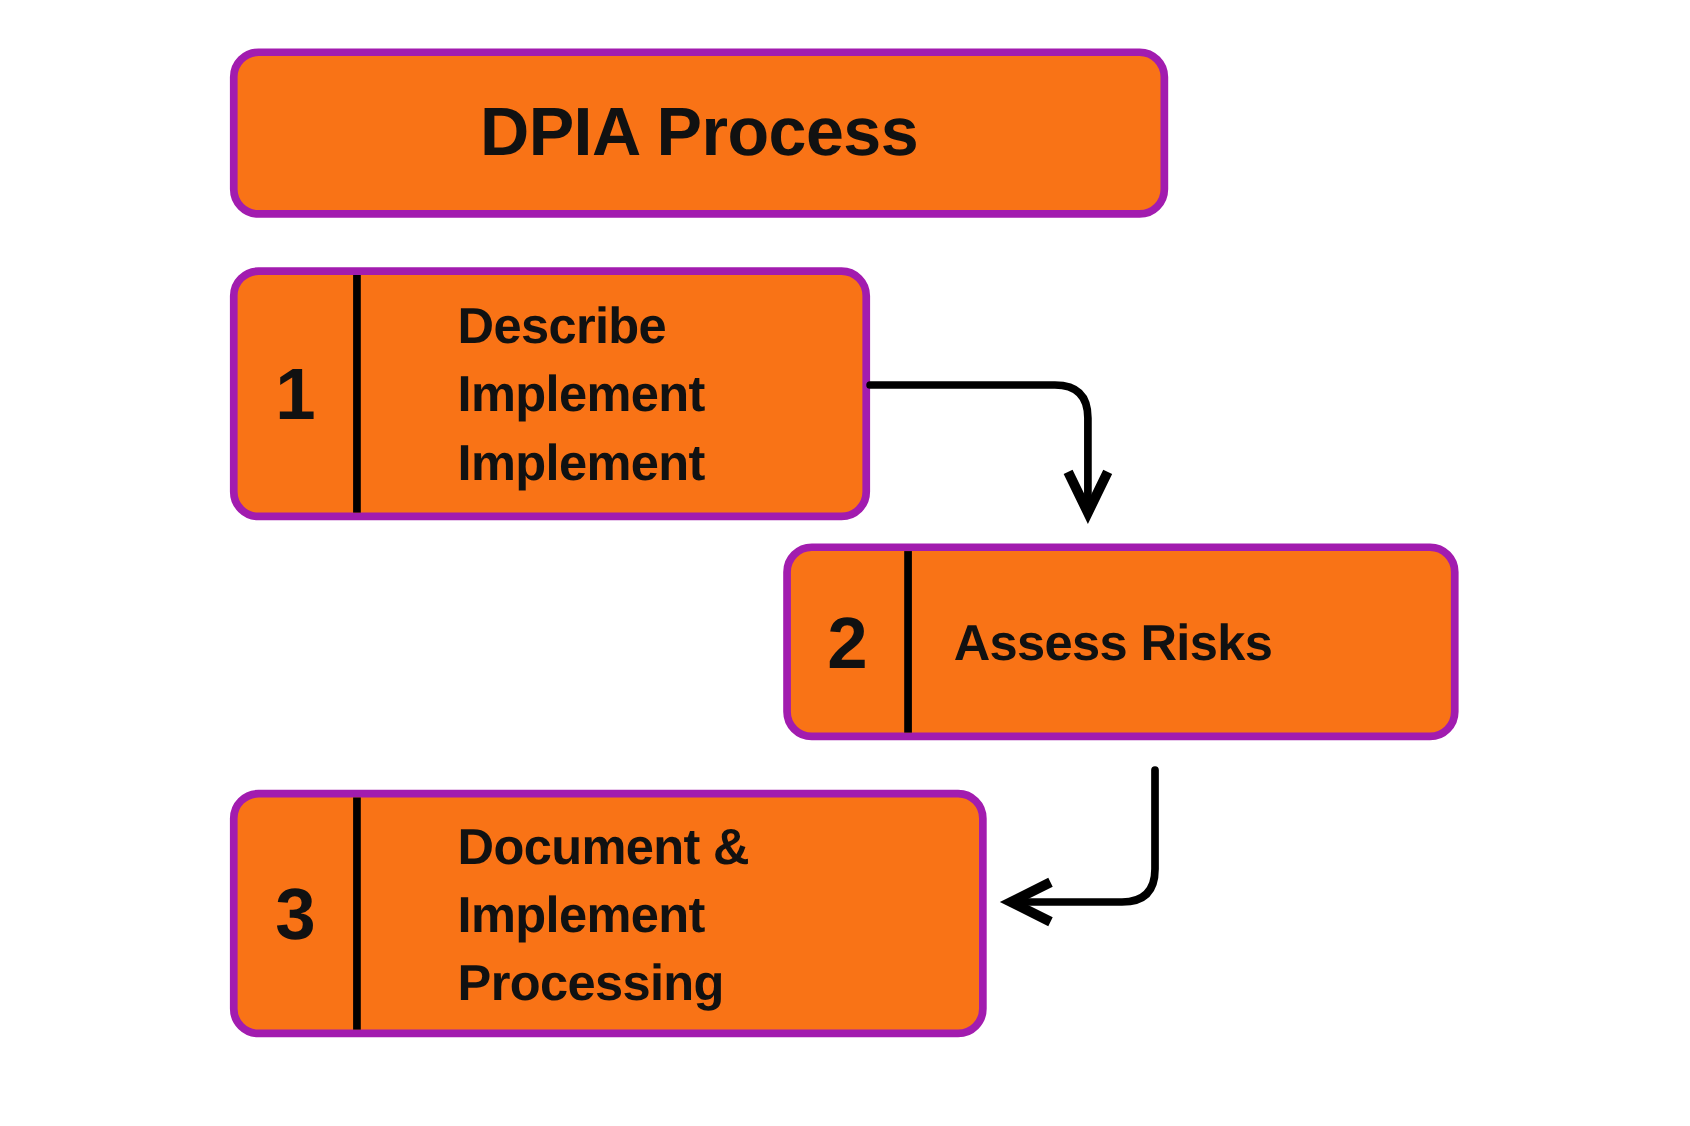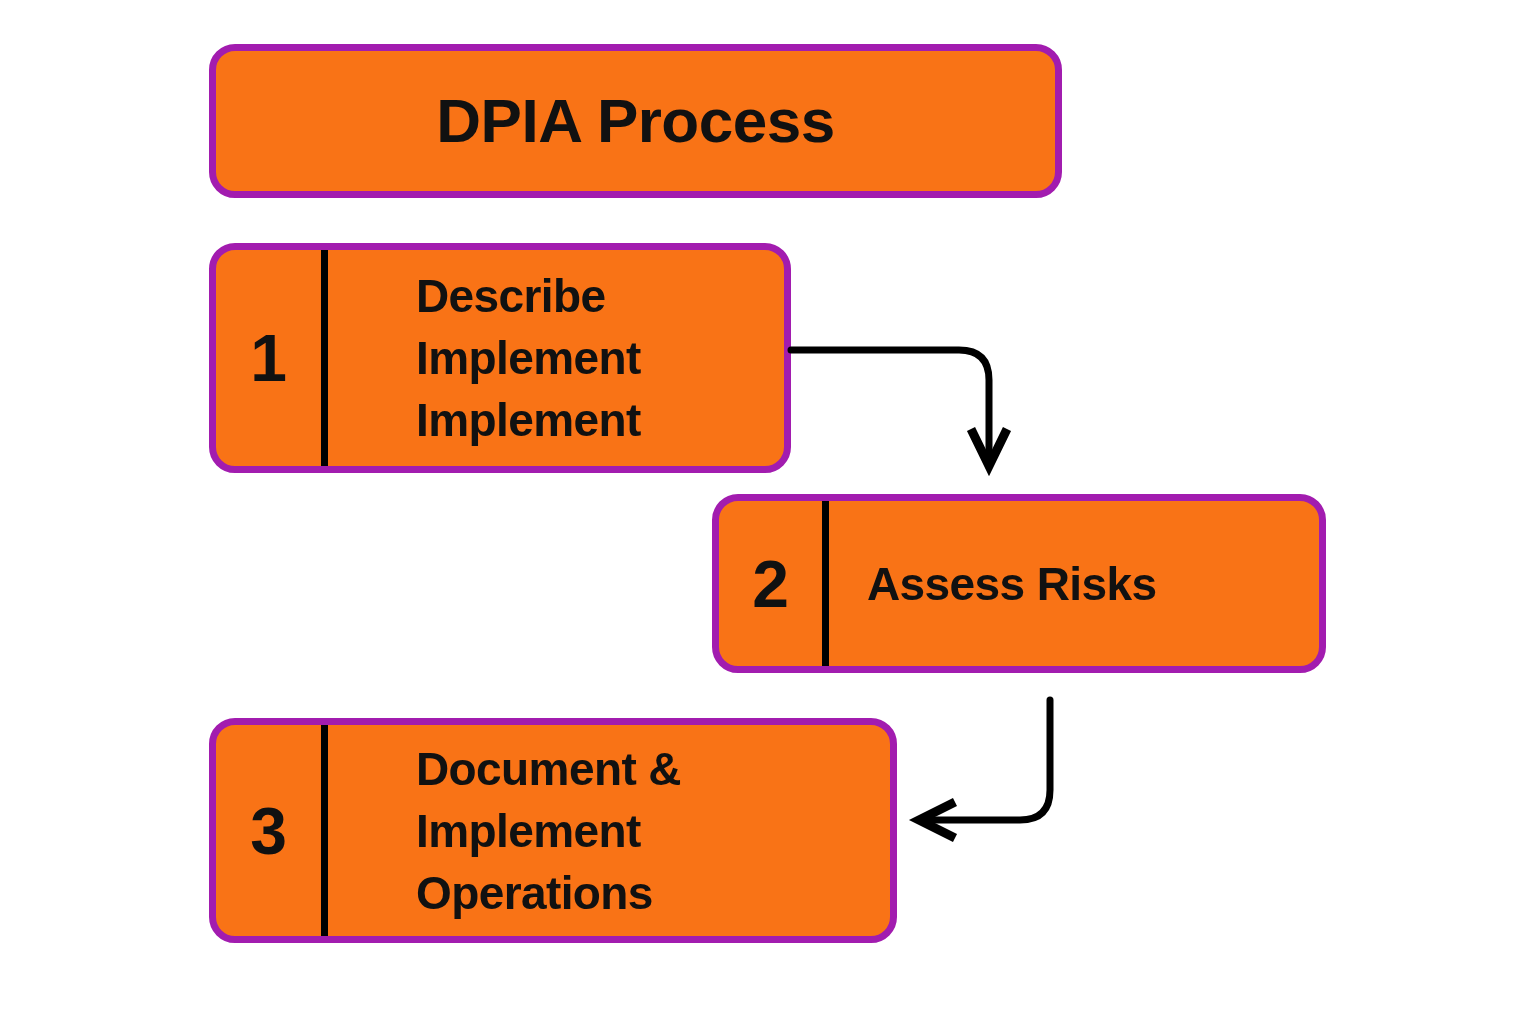--- a/index.html
+++ b/index.html
@@ -149,21 +149,21 @@
     </div>
   </div>
 
   <div class="box step-box" id="step-3">
     <div class="step-number-cell">
       <span class="step-number">3</span>
     </div>
     <div class="step-label-cell">
       <span class="step-label-line">Document &amp;</span>
       <span class="step-label-line">Implement</span>
-      <span class="step-label-line">Operations</span>
+      <span class="step-label-line">Processing</span>
     </div>
   </div>
 
   <svg id="connectors" viewBox="0 0 1536 1024">
 
     <g>
       <path d="M 791 350 L 959 350 Q 989 350 989 380 L 989 460" fill="none" stroke="#000000" stroke-width="7" stroke-linecap="round" stroke-linejoin="round"></path>
       <path d="M 971 429 L 989 466 L 1007 429" fill="none" stroke="#000000" stroke-width="9" stroke-linecap="butt" stroke-linejoin="miter"></path>
     </g>
 

